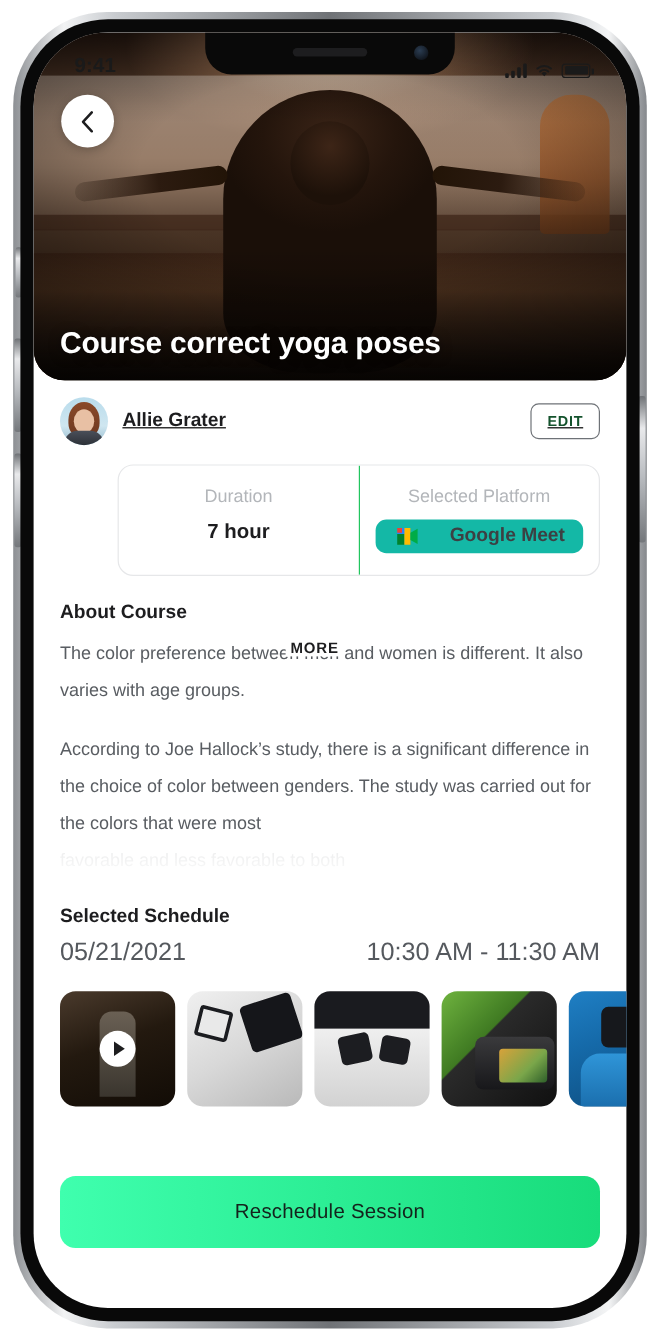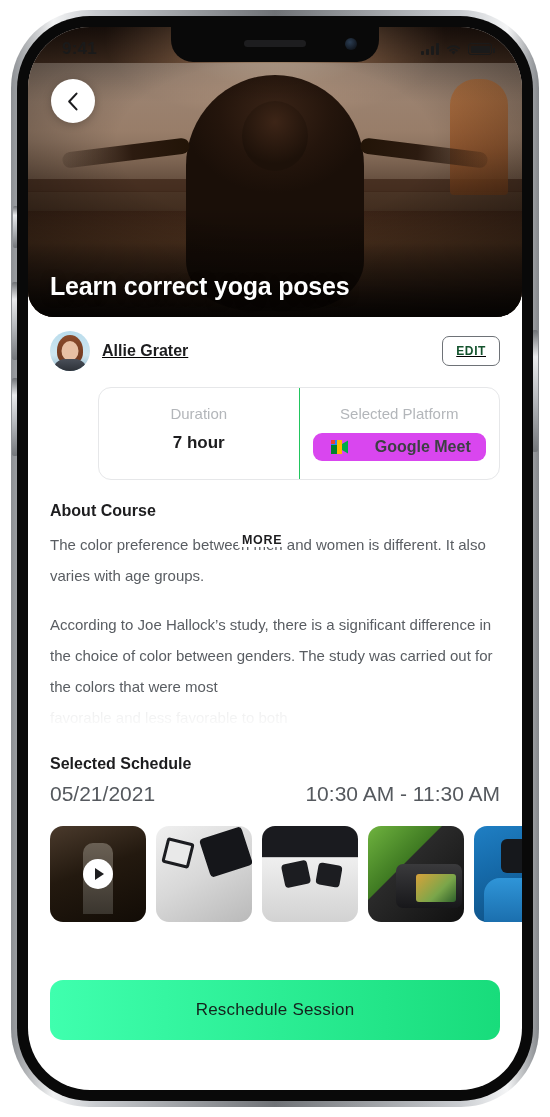--- a/index.html
+++ b/index.html
@@ -51,21 +51,21 @@
     width: 62px; height: 7px; border-radius: 4px; background: #1d1d1f;
   }
   .notch .camera {
     position: absolute; right: 22px; top: 11px;
     width: 12px; height: 12px; border-radius: 50%;
     background: radial-gradient(circle at 40% 35%, #2b3d52 0%, #121821 70%);
   }
 
   .statusbar {
     position: absolute; top: 0; left: 0; right: 0; height: 38px;
-    display: flex; align-items: center; justify-content: space-between;
+    display: flex; align-items: flex-end; justify-content: space-between;
     padding: 6px 30px 0 34px; z-index: 35; color: #1a1a1a; gap: 44px;
   }
   .sb-time { font-size: 17px; font-weight: bold; letter-spacing: .2px; }
   .sb-right { display: flex; align-items: center; gap: 6px; }
   .bars { display: flex; align-items: flex-end; gap: 2px; height: 12px; }
   .bars i { display:block; width: 3px; background: #1a1a1a; border-radius: 1px; }
   .bars i:nth-child(1){ height: 4px; }
   .bars i:nth-child(2){ height: 6px; }
   .bars i:nth-child(3){ height: 9px; }
   .bars i:nth-child(4){ height: 12px; }
@@ -176,21 +176,21 @@
 
   .info-cards {
     display:flex; border:1px solid #e6e7e9; border-radius:13px; overflow:hidden;margin-left:48px;
   }
   .info-card { flex:1; padding: 17px 10px 18px; text-align:center; }
   .info-card + .info-card { border-left:1px solid #22c55e; }
   .info-label { font-size:15px; color:#b3b6ba; margin-bottom:11px; }
   .info-value { font-size:17px; font-weight:bold; color:#1d1d1f; }
   .platform-pill {
     display:inline-flex; align-items:center; gap:25px;
-    background:#d946ef; border-radius:9px; padding:5px 15px;
+    background:#14b8a6; border-radius:9px; padding:5px 15px;
   }
   .platform-name { font-size:16px; font-weight:bold; color:#3c4043; }
 
   .section-title { font-size:16px; font-weight:bold; color:#1d1d1f; margin: 22px 0 9px; }
   .about-wrap { position:relative; }
   .about-p { font-size:15px; line-height:31px; color:#595d62; }
   .about-p + .about-p { margin-top:18px; }
   .fade-line { position:relative; height:31px; overflow:hidden; }
   .fade-line span {
     font-size:15px; line-height:31px; color:#595d62;
@@ -323,21 +323,21 @@
           <div class="arm-l"></div>
           <div class="arm-r"></div>
           <div class="vignette"></div>
 
           <div class="back-btn">
             <svg width="12" height="19" viewBox="0 0 12 19">
               <path d="M9.5 1.6L2.2 9.5l7.3 7.9" stroke="#1d1d1f" stroke-width="2.1" fill="none" stroke-linecap="round" stroke-linejoin="round"></path>
             </svg>
           </div>
 
-          <div class="hero-title">Learn correct yoga poses</div>
+          <div class="hero-title">Course correct yoga poses</div>
         </div>
 
         <div class="content">
 
           <div class="instructor">
             <div class="avatar">
               <div class="hair"></div>
               <div class="face"></div>
               <div class="body"></div>
             </div>

